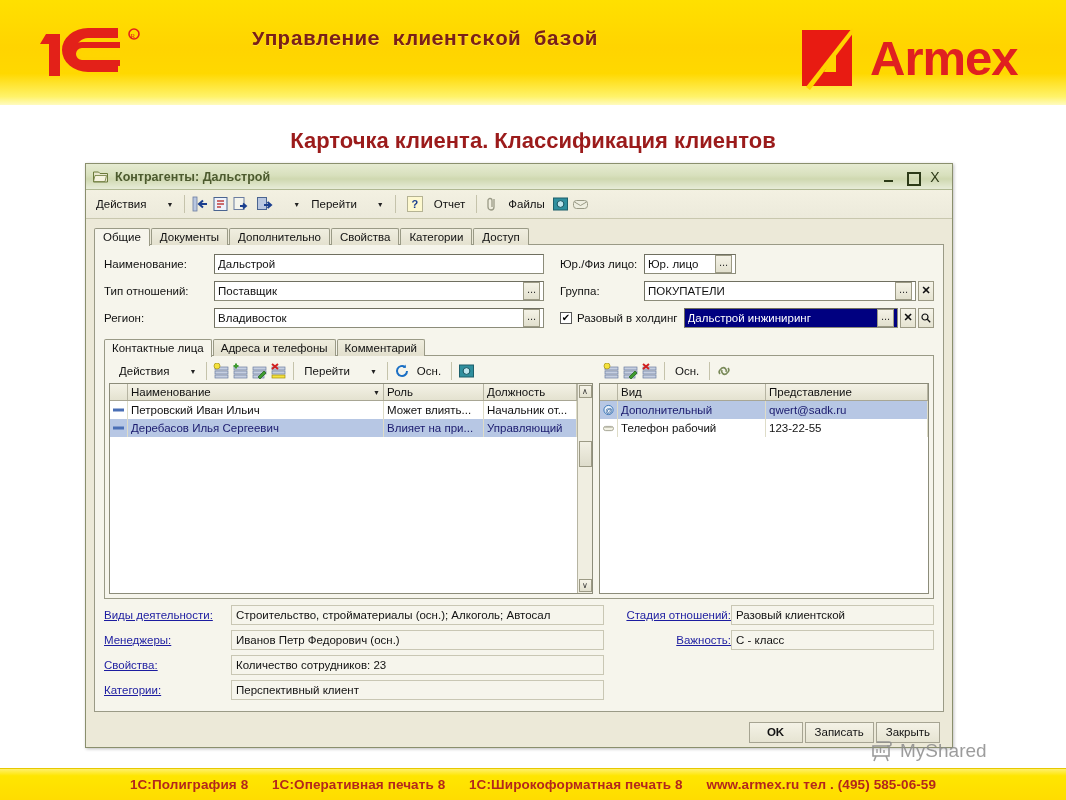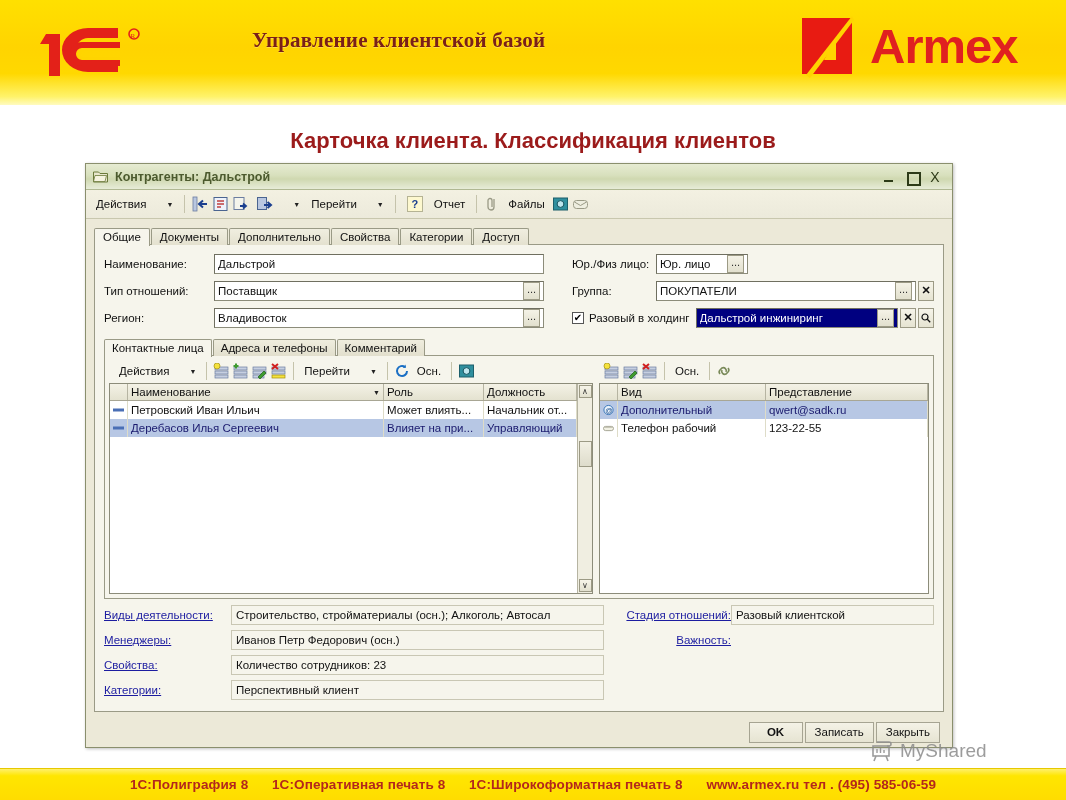--- a/index.html
+++ b/index.html
@@ -18,25 +18,25 @@
     background:linear-gradient(180deg,#ffe000 0%,#ffd400 45%,#ffd800 70%,#fff36a 92%,#fffbc0 100%);
     overflow:hidden;
   }
   .logo-1c {
     position:absolute; left:38px; top:22px; width:130px; height:62px;
   }
   .banner-title {
     position:absolute; left:252px; top:28px;
     font-size:21px; font-weight:bold; color:#7a2018;
     letter-spacing:.2px;
-    font-family:Liberation Serif, serif;
+    font-family:Liberation Mono, monospace;
     text-shadow:0 1px 0 rgba(255,255,255,.25);
   }
   .armex-wrap {
-    position:absolute; left:796px; top:12px; display:flex; align-items:center; gap:8px;
+    position:absolute; left:796px; top:24px; display:flex; align-items:center; gap:8px;
   }
   .armex-mark { width:66px; height:68px; }
   .armex-text {
     font-size:49px; font-weight:bold; color:#e02020;
     line-height:1; letter-spacing:-1px;
     font-family:"Liberation Sans", sans-serif;
   }
 
   
   .slide-heading {
@@ -106,21 +106,21 @@
     padding-bottom:3px; margin-bottom:-1px;
   }
 
   .tabpanel {
     border:1px solid #9a9a86; border-top:none;
     background:#f6f5ec; flex:1; min-height:0;
     padding:7px 9px 7px 9px; display:flex; flex-direction:column;
   }
 
   
-  .toprow { display:flex; gap:12px; }
+  .toprow { display:flex; gap:0; }
   .left-form { width:440px; }
   .right-form { flex:1; padding-left:16px; }
   .frow { display:flex; align-items:center; height:23px; margin-bottom:4px; }
   .flabel { font-size:11.5px; color:#111; white-space:nowrap; }
   .left-form .flabel { width:110px; }
   .right-form .flabel { width:84px; }
 
   .fieldbox {
     height:20px; background:#ffffff;
     border:1px solid #8c8c7a; border-top-color:#6f6f60; border-left-color:#6f6f60;
@@ -627,20 +627,21 @@
             <div class="bfval">Перспективный клиент</div>
           </div>
         </div>
         <div class="bf-right">
           <div class="bfrow">
             <span class="bflink">Стадия отношений:</span>
             <div class="bfval">Разовый клиентской</div>
           </div>
           <div class="bfrow">
             <span class="bflink">Важность:</span>
+            <div class="bfval">C - класс</div>
           </div>
         </div>
       </div>
 
     </div>
   </div>
 
   <div class="winfooter">
     <div class="fbtn bold">OK</div>
     <div class="fbtn">Записать</div>

